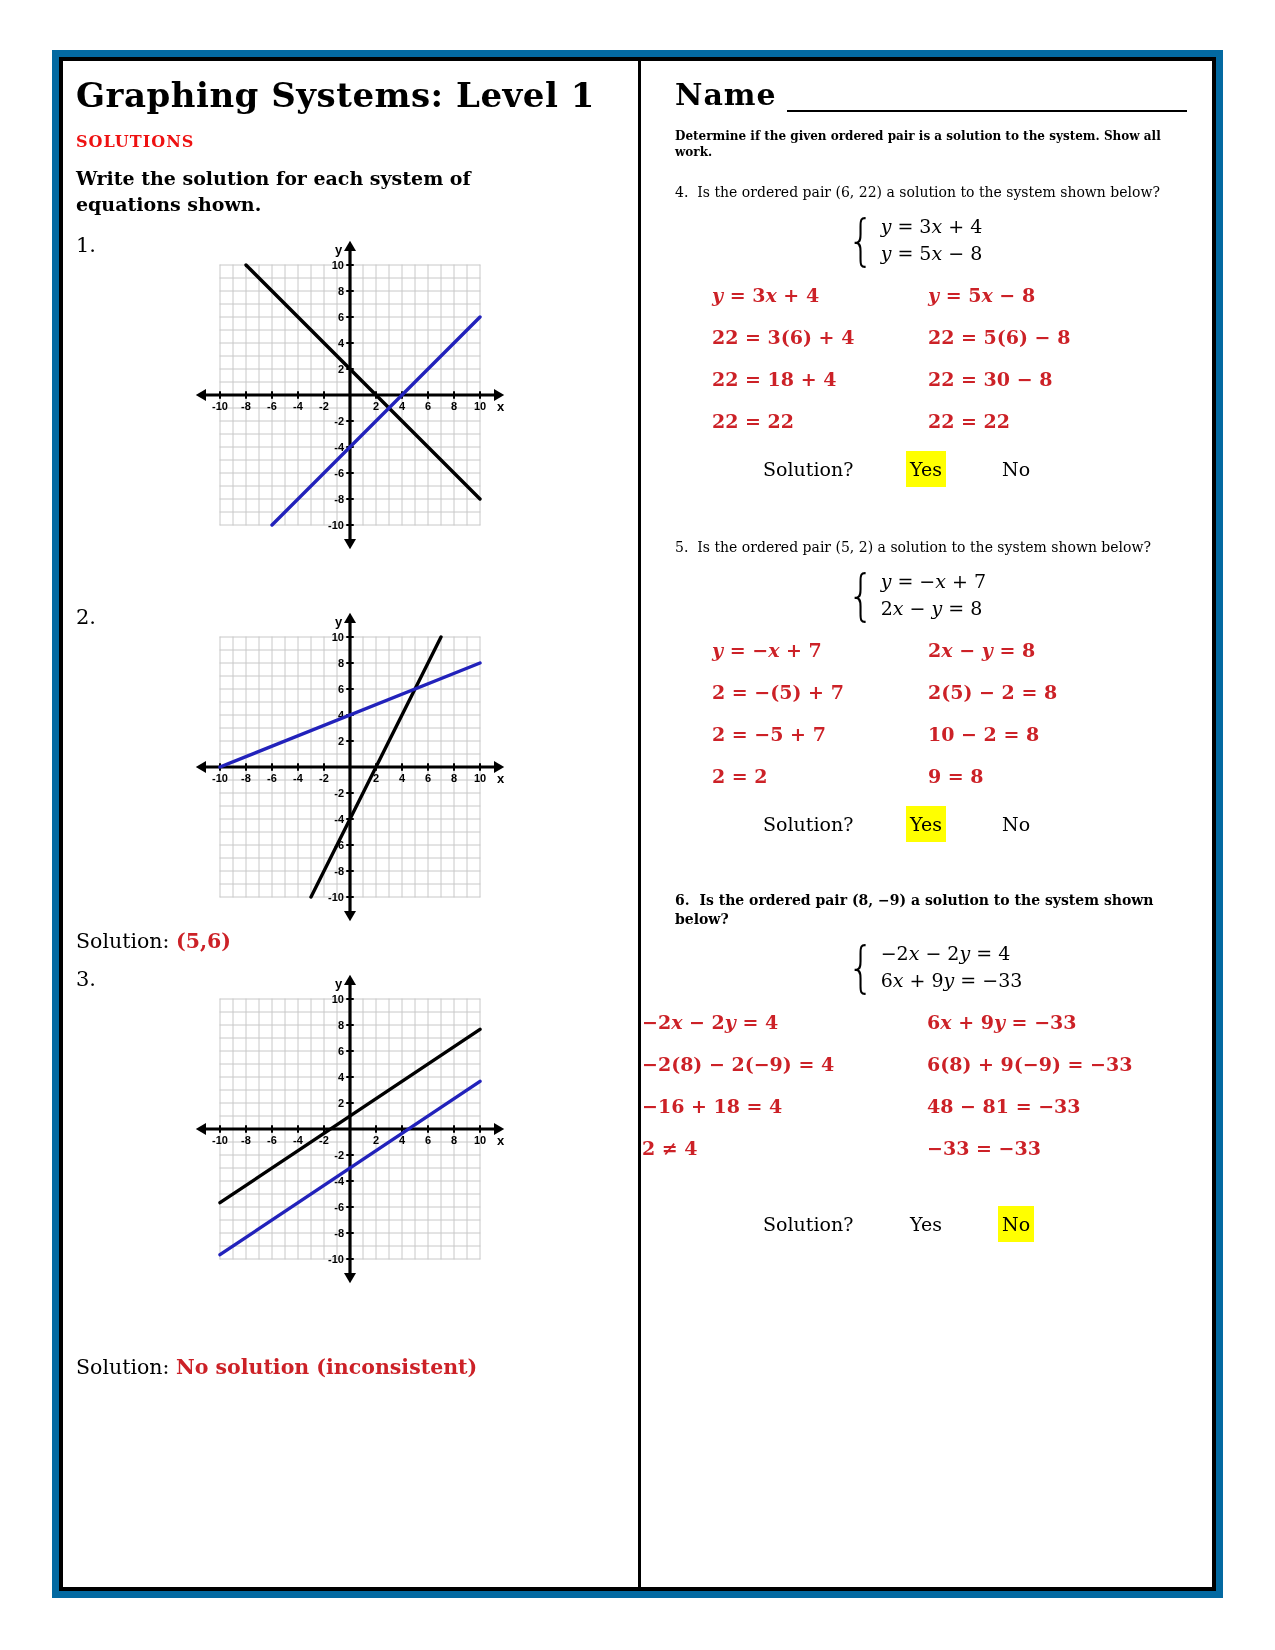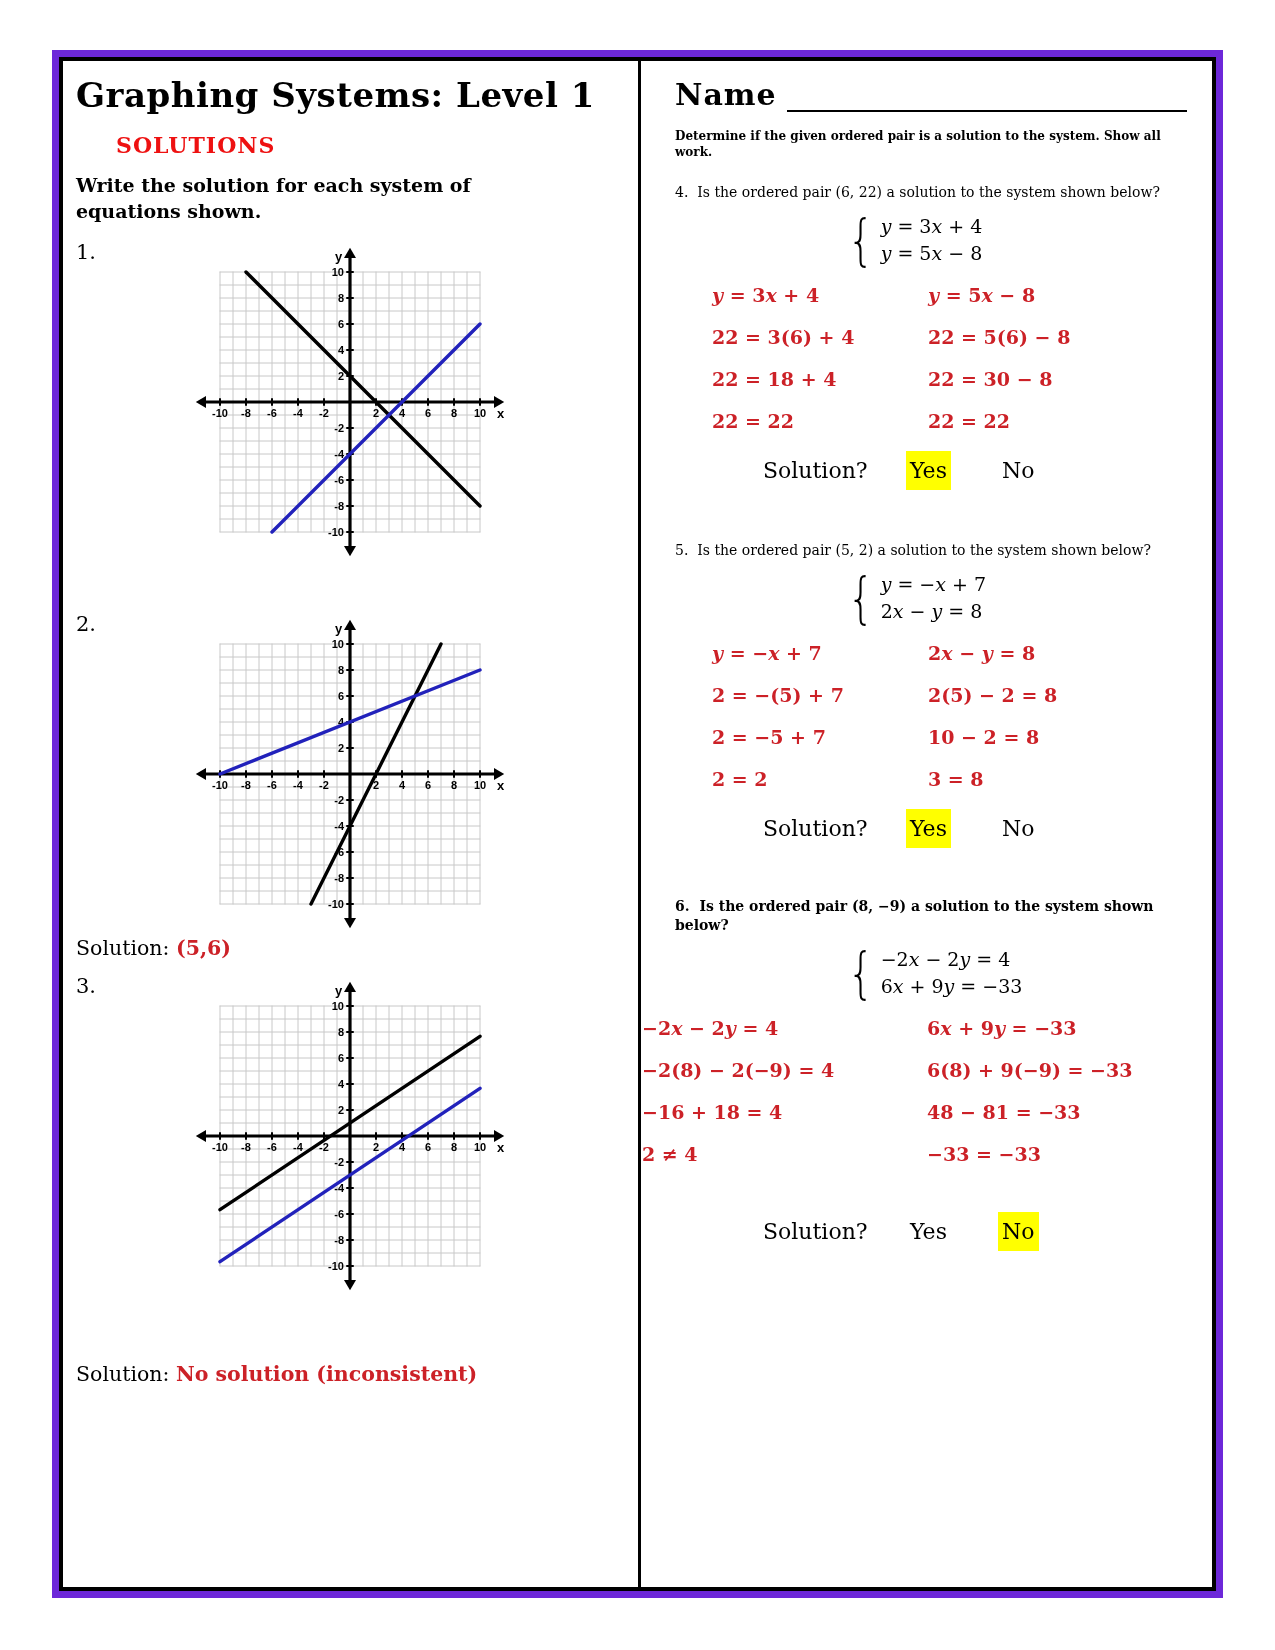--- a/index.html
+++ b/index.html
@@ -1,27 +1,27 @@
 <!DOCTYPE html>
 <html style="--red: #cc2127; --solred: #ee1111; --blue: #2222bb; --hl: #ffff00; --grid: #c8c8c8;"><head>
 <meta charset="utf-8">
 <style>
   :root{
     --red:#cc2127; --solred:#ee1111; --blue:#2222bb; --hl:#ffff00; --grid:#c8c8c8;
   }
   html,body{margin:0;padding:0;background:#ffffff;}
   .canvas{position:relative;width:1275px;height:1650px;background:#fff;font-family:"DejaVu Serif",serif;color:#000;}
-  .frame{position:absolute;left:52px;top:50px;width:1171px;height:1548px;box-sizing:border-box;border:7px solid #6d28d9;background:#fff;}
+  .frame{position:absolute;left:52px;top:50px;width:1171px;height:1548px;box-sizing:border-box;border:7px solid #0369a1;background:#fff;}
   .inner{position:absolute;inset:0;border:4px solid #000;box-sizing:border-box;display:flex;overflow:hidden;background:#fff;}
   .col-left{width:575px;box-sizing:border-box;padding:12px 14px 0 13px;}
   .col-right{flex:1;box-sizing:border-box;border-left:3px solid #000;padding:0 18px 0 34px;}
 
   
   .title{font-size:34px;font-weight:bold;letter-spacing:.5px;margin:2px 0 0 0;}
-  .solutions{font-size:22px;font-weight:bold;letter-spacing:1px;color:var(--solred);margin-top:17px;margin-left:40px;}
+  .solutions{font-size:16px;font-weight:bold;letter-spacing:1px;color:var(--solred);margin-top:17px;}
   .l-instr{font-size:19px;font-weight:bold;line-height:1.35;max-width:465px;margin-top:15px;}
   .lprob{margin-top:16px;}
   .pnum{font-size:21px;height:26px;}
   .graph{display:block;margin:-24px 0 0 114px;}
   .sol-line{font-size:20.5px;}
   .sol-ans{color:var(--red);font-weight:bold;}
   .lprob.p1 .sol-line{margin-top:6px;}
   .lprob.p2{margin-top:50px;}
   .lprob.p2 .sol-line{margin-top:2px;}
   .lprob.p3{margin-top:14px;}
@@ -36,21 +36,21 @@
   .rprob.p4 .q{margin-top:23px;}
   .rprob.p5 .q{margin-top:58px;}
   .rprob.p6 .q{margin-top:56px;font-weight:bold;}
   .system{display:flex;align-items:center;margin:10px 0 4px 168px;}
   .brace{font-family:"DejaVu Sans",sans-serif;font-size:56px;font-weight:300;line-height:1;transform:scaleX(.75);margin-right:2px;}
   .sys-eqs{font-size:19px;line-height:1.42;}
   .work{display:grid;grid-template-columns:216px auto;row-gap:20px;margin:16px 0 0 37px;font-size:19px;}
   .work.wide{grid-template-columns:285px auto;margin-left:-33px;}
   .m.red{color:var(--red);font-weight:bold;}
   .m i{font-style:italic;}
-  .sol-row{display:flex;align-items:baseline;margin:26px 0 0 88px;font-size:22px;}
+  .sol-row{display:flex;align-items:baseline;margin:26px 0 0 88px;font-size:19px;}
   .sq{width:143px;}
   .choice{width:92px;}
   .choice .txt{padding:7px 4px;}
   .choice.hl .txt{background:var(--hl);}
   .rprob.p6 .sol-row{margin-top:54px;}
 
   
   .tl{font:bold 11px "Liberation Sans",sans-serif;fill:#000;}
   .al{font:bold 13px "Liberation Sans",sans-serif;fill:#000;}
 </style>
@@ -412,21 +412,21 @@
             </div>
           </div>
           <div class="work">
             <div class="m red"><i>y</i> = −<i>x</i> + 7</div>
             <div class="m red">2<i>x</i> − <i>y</i> = 8</div>
             <div class="m red">2 = −(5) + 7</div>
             <div class="m red">2(5) − 2 = 8</div>
             <div class="m red">2 = −5 + 7</div>
             <div class="m red">10 − 2 = 8</div>
             <div class="m red">2 = 2</div>
-            <div class="m red">3 = 8</div>
+            <div class="m red">9 = 8</div>
           </div>
           <div class="sol-row">
             <span class="sq">Solution?</span>
             <span class="choice hl"><span class="txt">Yes</span></span>
             <span class="choice"><span class="txt">No</span></span>
           </div>
         </div>
 
         <div class="rprob p6">
           <p class="q"><span>6.</span>&nbsp; <span>Is the ordered pair (8, −9) a solution to the system shown below?</span></p>

